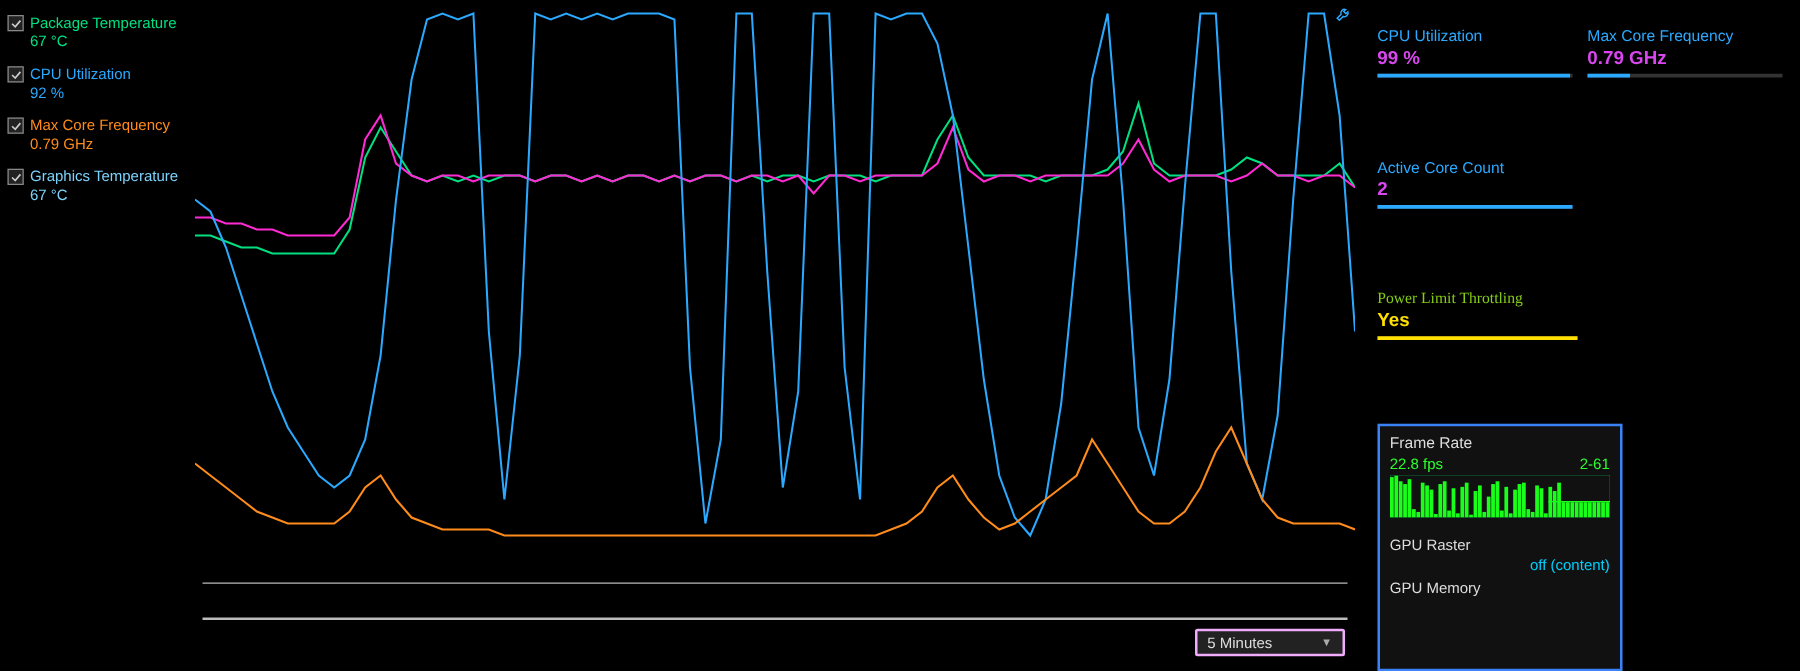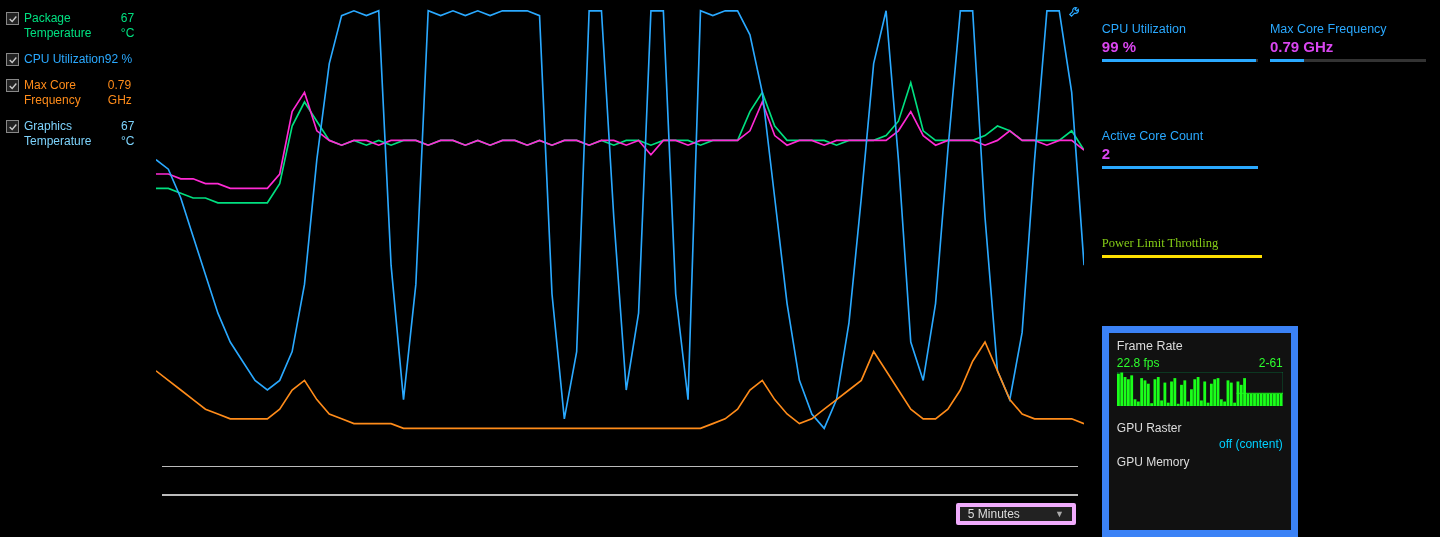--- a/index.html
+++ b/index.html
@@ -27,39 +27,39 @@
   .checkbox {
     width: 13px; height: 13px;
     border: 1px solid #888;
     background: #222;
     margin-right: 5px;
     margin-top: 1px;
     display: flex; align-items: center; justify-content: center;
     flex-shrink: 0;
   }
   .checkbox svg { width: 10px; height: 10px; }
-  .legend-text { display: flex; flex-direction: row; }
+  .legend-text { display: flex; flex-direction: column; }
   .legend-label { font-size: 12px; }
   .legend-value { font-size: 12px; }
   .c-green { color: #00e080; }
   .c-blue  { color: #2aa9ff; }
   .c-orange{ color: #ff8c1a; }
   .c-magenta{ color: #7dd3fc; }
 
   .chart-area {
     position: relative;
     flex: 1 1 auto;
     padding: 6px 4px 0 4px;
   }
   .chart-svg { display: block; width: 100%; height: 480px; }
   .baseline { position:absolute; left:10px; right:10px; height:1px; background:#bbb; top:466px; }
   .time-select {
     position:absolute; right: 12px; bottom: 12px;
     width: 120px; height: 22px;
-    background: #222; border:4px solid #f0abfc;
+    background: #222; border:2px solid #f0abfc;
     color:#ddd; display:flex; align-items:center; justify-content:space-between;
     padding: 0 8px;
     border-radius: 2px;
   }
   .time-select .arrow { font-size: 9px; color:#aaa; }
   .wrench-icon { position:absolute; top:4px; right:6px; color:#2aa9ff; }
 
   .metrics {
     width: 360px;
     padding: 18px 8px 0 8px;
@@ -72,21 +72,21 @@
   .metric-label { color:#2aa9ff; font-size: 12.5px; margin-bottom:2px; }
   .metric-value { color:#d946ef; font-size: 15px; font-weight:bold; }
   .metric .bar { height:3px; background:#333; margin-top:4px; position:relative; }
   .metric .bar > div { position:absolute; left:0; top:0; bottom:0; background:#2aa9ff; }
   .metric.yellow .metric-label { color:#84cc16;font-family:Liberation Serif, serif; }
   .metric.yellow .metric-value { color:#ffe000; }
   .metric.yellow .bar > div { background:#ffe000; }
   .metric.full { width:100%; }
 
   .panel {
-    background:#111; border:7px solid #3b82f6;
+    background:#111; border:2px solid #3b82f6;
     width: 196px; margin: 6px 0 0 6px;
     padding: 6px 8px 8px 8px;
   }
   .panel h4 { font-weight:normal; color:#ddd; font-size:12.5px; margin-bottom:3px; }
   .fr-row { display:flex; justify-content:space-between; color:#2dff2d; font-size:12px; margin-bottom:2px;}
   .fr-spark { height:34px; width:100%; margin-bottom:6px;}
   .gpu-raster { display:flex; justify-content:space-between; margin: 6px 0 2px 0;}
   .gpu-mem-row { display:flex; justify-content:space-between; margin-top:4px; align-items:flex-start;}
   .gauge { width:60px; height:22px; }
   .mem-text { text-align:right; color:#ffe000; font-size:11.5px; line-height:1.25;}
@@ -181,20 +181,21 @@
     </div>
     <div class="metric">
       <div class="metric-label">Active Core Count</div>
       <div class="metric-value">2</div>
       <div class="bar">
           <div style="width: 100%;"></div>
         </div>
     </div>
     <div class="metric yellow full">
       <div class="metric-label">Power Limit Throttling</div>
+      <div class="metric-value">Yes</div>
       <div class="bar" style="width:160px">
           <div style="width: 100%;"></div>
         </div>
     </div>
 
     <div class="panel">
       <h4>Frame Rate</h4>
       <div class="fr-row">
         <span>22.8 fps</span>
         <span>2-61</span>

